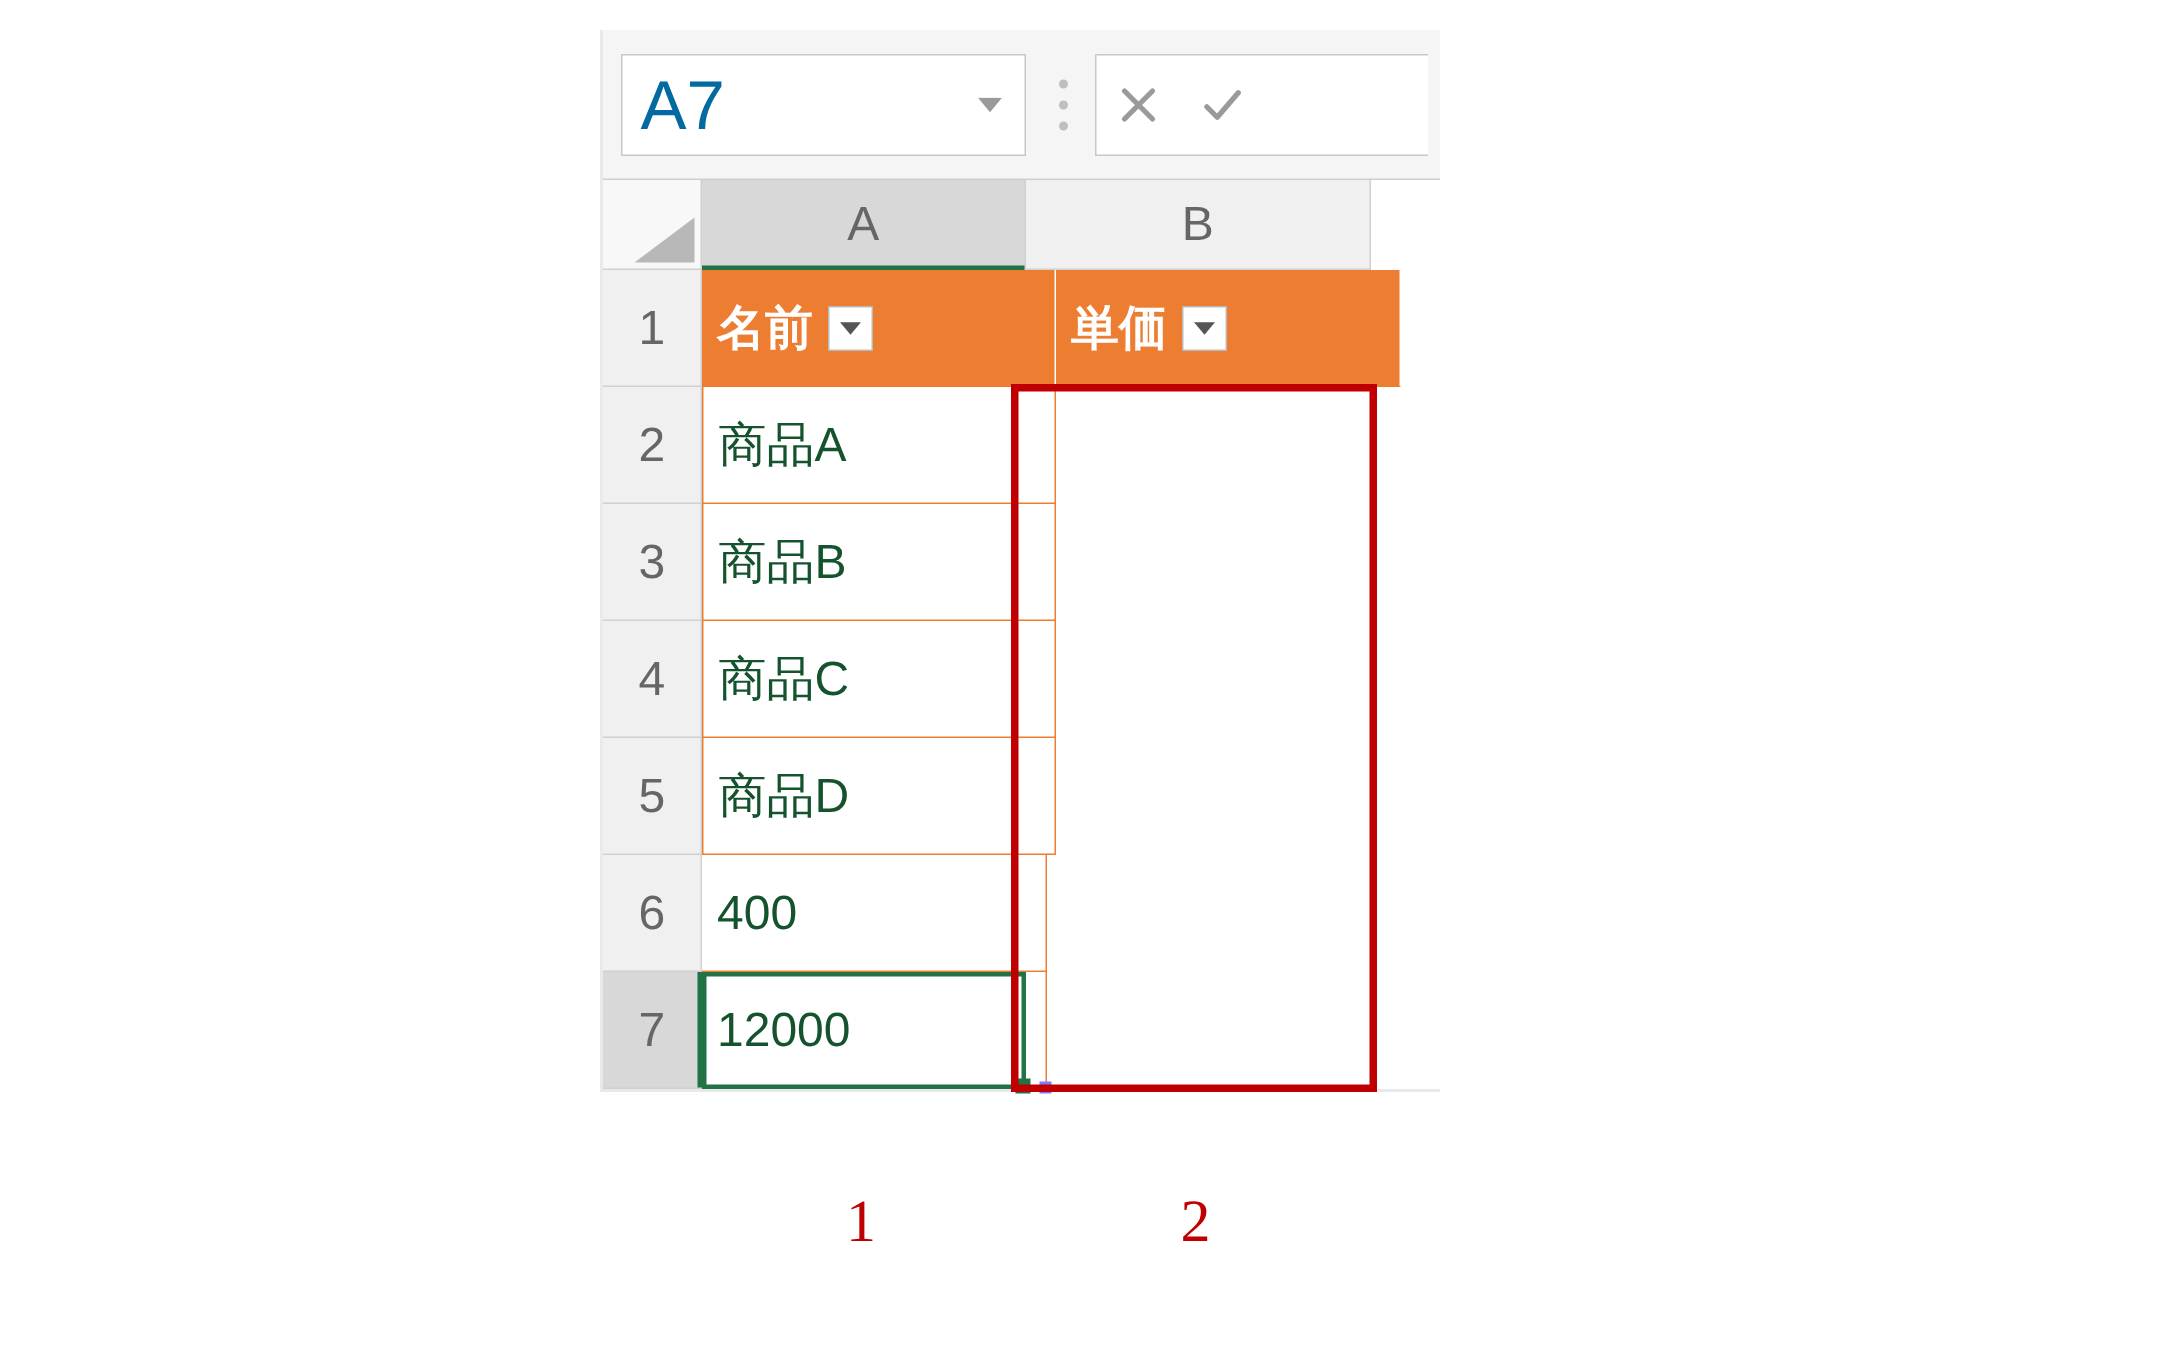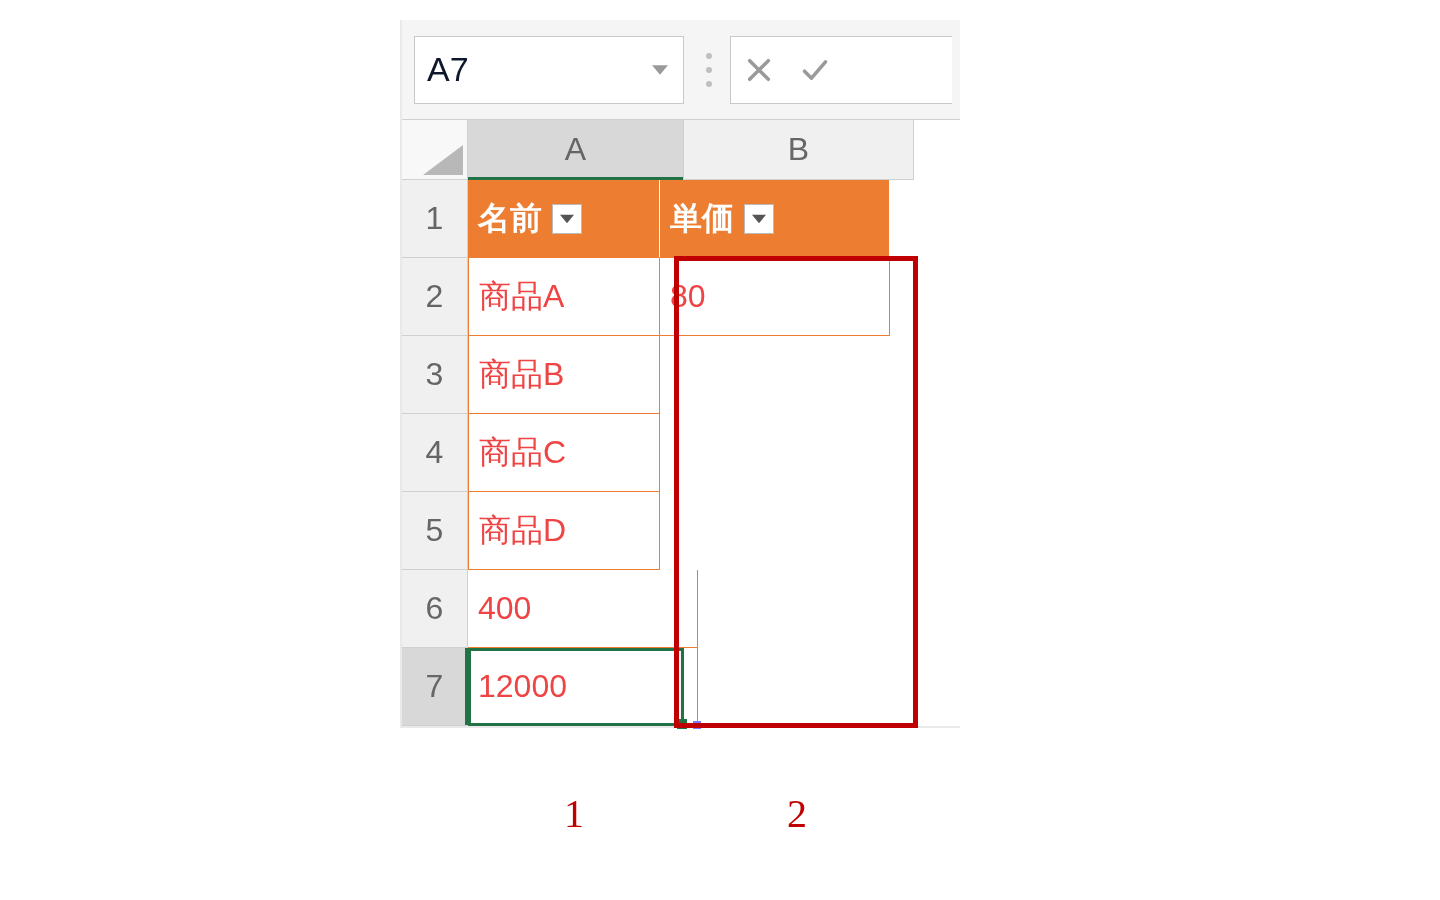--- a/index.html
+++ b/index.html
@@ -53,22 +53,22 @@
     width: 270px;
     height: 68px;
     background: #ffffff;
     border: 1px solid var(--formula-border);
     display: flex;
     align-items: center;
     position: relative;
   }
   .name-box .val {
     padding-left: 12px;
-    font-size: 34px;
-    color: #0f172a;
+    font-size: 46px;
+    color: #0369a1;
     flex: 1;
   }
   .name-box .dd {
     width: 46px; text-align: center;
     color: #888; font-size: 14px;
   }
   .fx-sep {
     display: flex;
     flex-direction: column;
     gap: 8px;
@@ -156,26 +156,26 @@
   }
   .row-header.sel::after {
     content: "";
     position: absolute;
     right: -1px; top: 0; bottom: 0;
     width: 3px; background: var(--select-border);
   }
   .cell {
     display: flex; align-items: center;
     font-size: 32px;
-    color: #ef4444;
+    color: #14532d;
     padding: 0 10px;
     background: #fff;
     position: relative;
   }
-  .cell.colA { width: 192px; justify-content: flex-start; }
+  .cell.colA { width: 236px; justify-content: flex-start; }
   .cell.colB { width: 230px; justify-content: flex-start; }
 
   
   .thead {
     background: var(--header-fill);
     color: var(--header-text);
     font-weight: 600;
     justify-content: center;
     border-right: 1px solid #fff;
     border-bottom: 1px solid var(--table-border);
@@ -294,21 +294,20 @@
             <svg viewBox="0 0 10 6">
                 <path d="M0 0 L5 6 L10 0 Z"></path>
               </svg>
           </span>
         </div>
       </div>
 
       <div class="body-row">
         <div class="row-header">2</div>
         <div class="cell colA tb-cell">商品A</div>
-        <div class="cell colB tb-cell">80</div>
       </div>
 
       <div class="body-row">
         <div class="row-header">3</div>
         <div class="cell colA tb-cell">商品B</div>
       </div>
 
       <div class="body-row">
         <div class="row-header">4</div>
         <div class="cell colA tb-cell">商品C</div>

